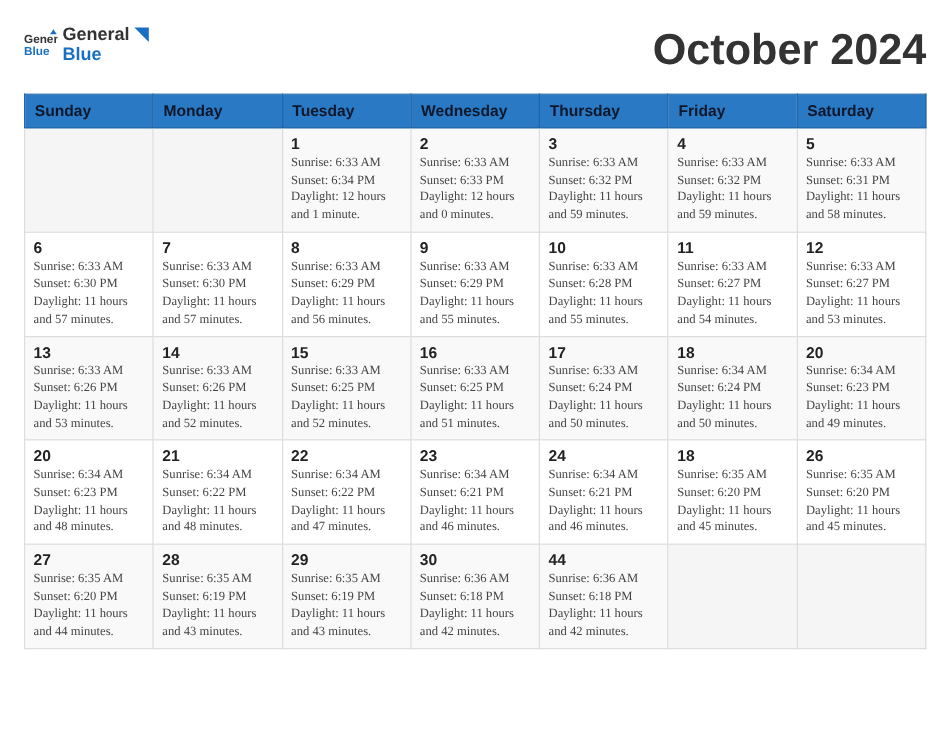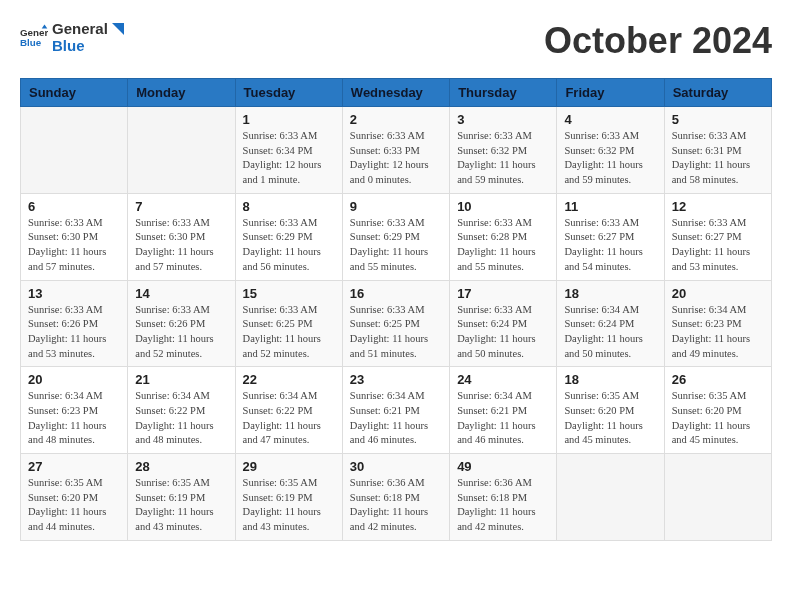--- a/index.html
+++ b/index.html
@@ -243,20 +243,20 @@
         </td>
         <td>
           <span class="day-num">29</span>
           <div class="day-info">Sunrise: 6:35 AM<br>Sunset: 6:19 PM<br>Daylight: 11 hours and 43 minutes.</div>
         </td>
         <td>
           <span class="day-num">30</span>
           <div class="day-info">Sunrise: 6:36 AM<br>Sunset: 6:18 PM<br>Daylight: 11 hours and 42 minutes.</div>
         </td>
         <td>
-          <span class="day-num">49</span>
+          <span class="day-num">44</span>
           <div class="day-info">Sunrise: 6:36 AM<br>Sunset: 6:18 PM<br>Daylight: 11 hours and 42 minutes.</div>
         </td>
         <td class="empty"></td>
         <td class="empty"></td>
       </tr>
     </tbody>
 </table>
 
 </body></html>

